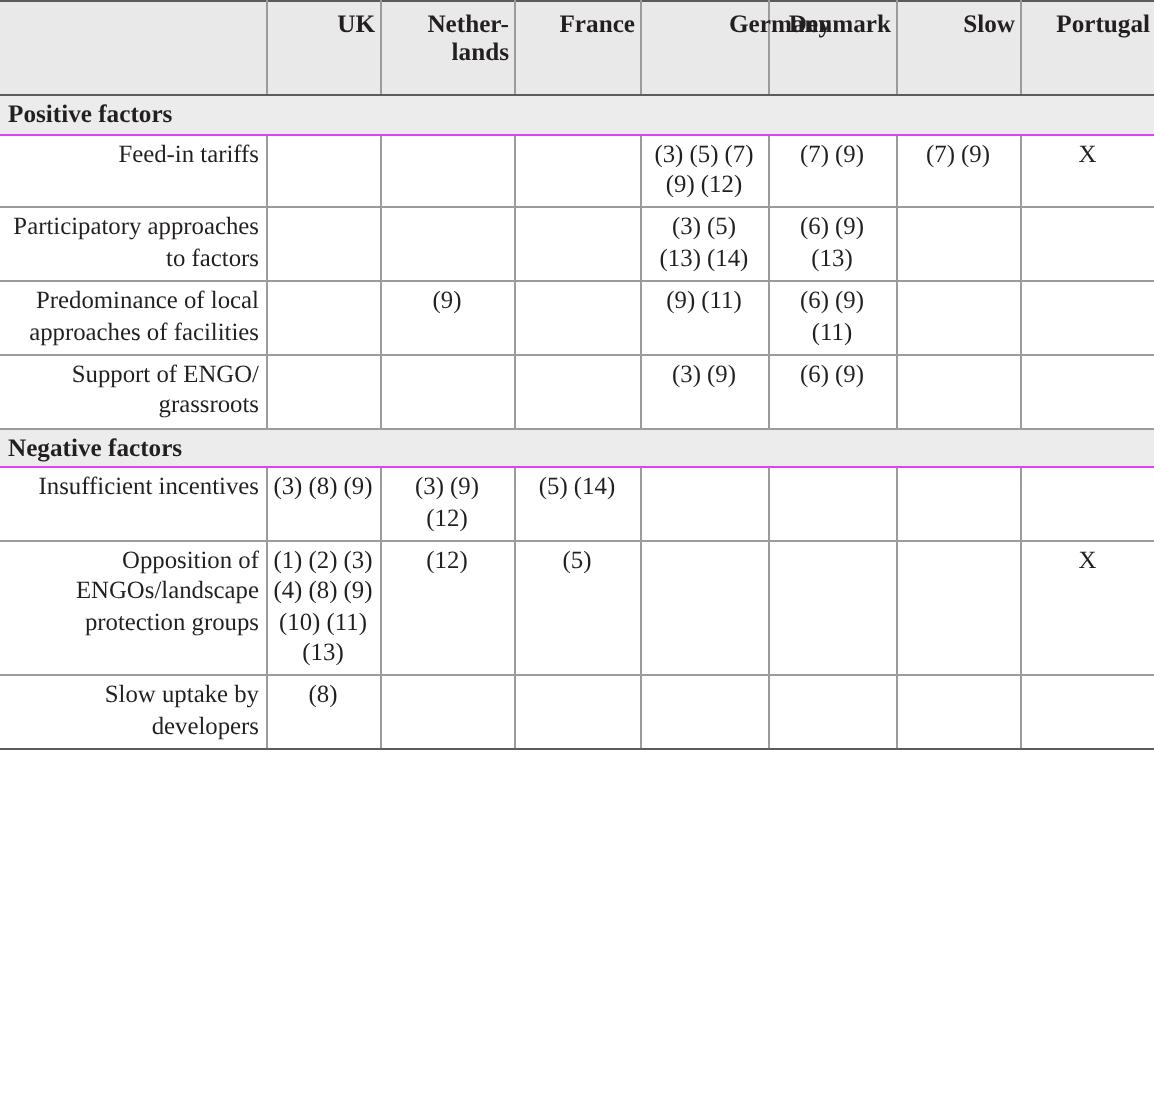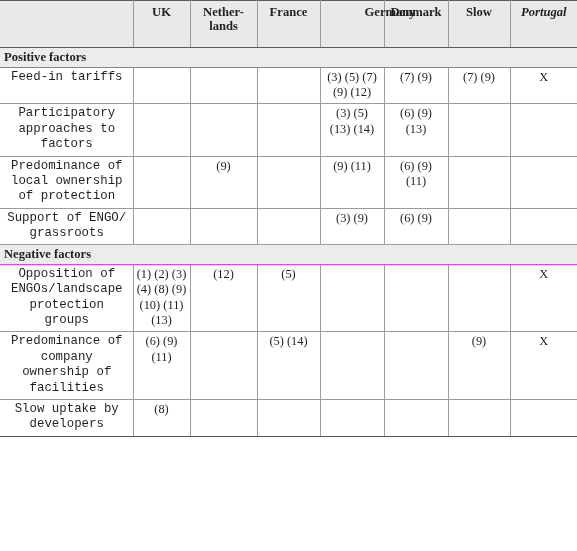--- a/index.html
+++ b/index.html
@@ -38,33 +38,32 @@
   thead tr.header-row {
     background: #e9e9e9;
   }
   thead th {
     border-left: 1px solid #9b9b9b;
     border-right: 1px solid #9b9b9b;
     border-top: 1px solid #5b5b5b;
     border-bottom: 1px solid #5b5b5b;
     font-weight: bold;
     font-size: 12.6px;
-    text-align: center;
+    text-align: right;
     vertical-align: top;
     padding: 4px 2px 14px 2px;
     line-height: 1.12;
   }
   thead th.corner-cell {
     border-left: none;
     border-right: 1px solid #9b9b9b;
     background: #e9e9e9;
   }
   thead th.last-col {
     border-right: none;
-    font-style: italic;
   }
 
   
   tr.section-row td {
     background: #ececec;
     font-weight: bold;
     font-size: 12.6px;
     padding: 2px 4px 2px 4px;
     border-top: none;
     border-bottom: 1px solid #d946ef;
@@ -73,24 +72,23 @@
     text-align: left;
     line-height: 1.15;
   }
 
   
   tbody td.factor-cell {
     border-right: 1px solid #9b9b9b;
     border-bottom: 1px solid #9b9b9b;
     border-left: none;
     padding: 2px 3px 3px 4px;
-    text-align: center;
+    text-align: right;
     vertical-align: top;
     line-height: 1.24;
-    font-family: Liberation Mono, monospace;
   }
   tbody td.val-cell {
     border-right: 1px solid #9b9b9b;
     border-bottom: 1px solid #9b9b9b;
     border-left: none;
     padding: 2px 3px 3px 3px;
     text-align: center;
     vertical-align: top;
     line-height: 1.24;
     white-space: pre-line;
@@ -151,21 +149,21 @@
           <td class="val-cell"></td>
           <td class="val-cell"></td>
           <td class="val-cell">(3) (5)
 (13) (14)</td>
           <td class="val-cell">(6) (9)
 (13)</td>
           <td class="val-cell"></td>
           <td class="val-cell last-col"></td>
         </tr>
         <tr>
-          <td class="factor-cell">Predominance of local ownership of protection</td>
+          <td class="factor-cell">Predominance of local approaches of facilities</td>
           <td class="val-cell"></td>
           <td class="val-cell">(9)</td>
           <td class="val-cell"></td>
           <td class="val-cell">(9) (11)</td>
           <td class="val-cell">(6) (9)
 (11)</td>
           <td class="val-cell"></td>
           <td class="val-cell last-col"></td>
         </tr>
         <tr>
@@ -173,45 +171,45 @@
           <td class="val-cell"></td>
           <td class="val-cell"></td>
           <td class="val-cell"></td>
           <td class="val-cell">(3)  (9)</td>
           <td class="val-cell">(6) (9)</td>
           <td class="val-cell"></td>
           <td class="val-cell last-col"></td>
         </tr>
         <tr class="section-row">
           <td colspan="8">Negative factors</td>
+        </tr>
+        <tr>
+          <td class="factor-cell">Insufficient incentives</td>
+          <td class="val-cell">(3) (8) (9)</td>
+          <td class="val-cell">(3) (9)
+(12)</td>
+          <td class="val-cell">(5) (14)</td>
+          <td class="val-cell"></td>
+          <td class="val-cell"></td>
+          <td class="val-cell"></td>
+          <td class="val-cell last-col"></td>
         </tr>
         <tr>
           <td class="factor-cell">Opposition of ENGOs/landscape protection groups</td>
           <td class="val-cell">(1) (2) (3)
 (4) (8)  (9)
 (10) (11)
 (13)</td>
           <td class="val-cell">(12)</td>
           <td class="val-cell">(5)</td>
           <td class="val-cell"></td>
           <td class="val-cell"></td>
           <td class="val-cell"></td>
           <td class="val-cell last-col">X</td>
         </tr>
-        <tr>
-          <td class="factor-cell">Predominance of company ownership of facilities</td>
-          <td class="val-cell">(6) (9)
-(11)</td>
-          <td class="val-cell"></td>
-          <td class="val-cell">(5) (14)</td>
-          <td class="val-cell"></td>
-          <td class="val-cell"></td>
-          <td class="val-cell">(9)</td>
-          <td class="val-cell last-col">X</td>
-        </tr>
         <tr class="last-body-row">
           <td class="factor-cell">Slow uptake by developers</td>
           <td class="val-cell">(8)</td>
           <td class="val-cell"></td>
           <td class="val-cell"></td>
           <td class="val-cell"></td>
           <td class="val-cell"></td>
           <td class="val-cell"></td>
           <td class="val-cell last-col"></td>
         </tr>

